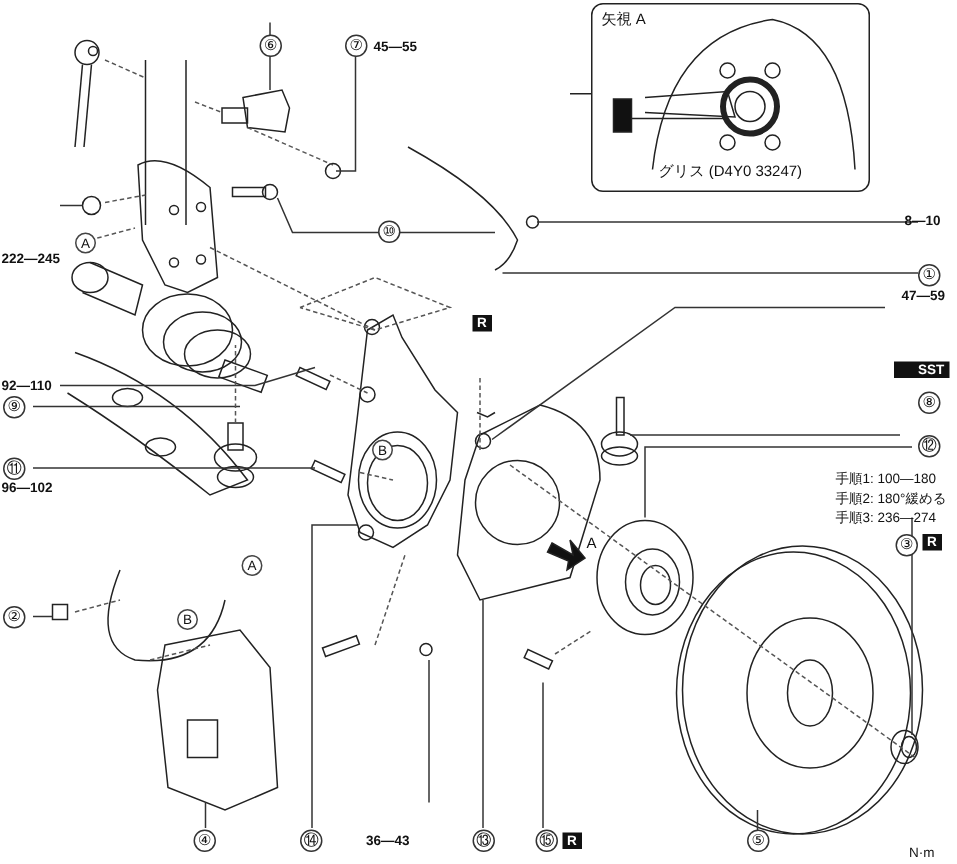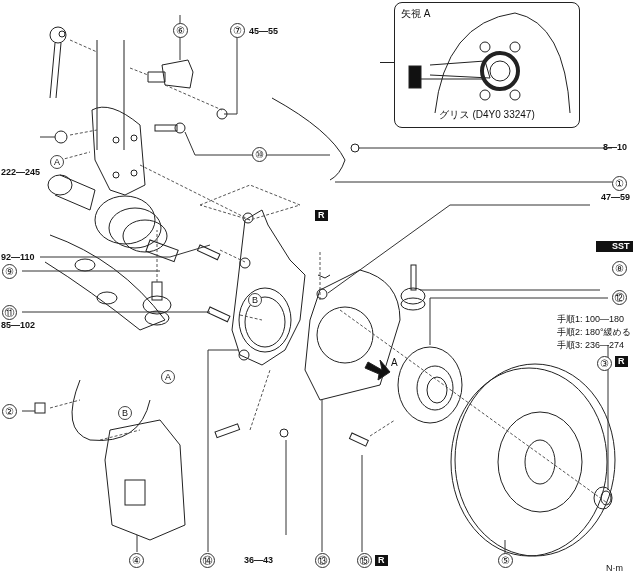--- a/index.html
+++ b/index.html
@@ -217,21 +217,21 @@
 <span class="ltr" style="left:161px;top:370px;">A</span>
 <span class="ltr" style="left:118px;top:406px;">B</span>
 <span class="ltr" style="left:248px;top:293px;">B</span>
 <span class="lbl" style="left:391px;top:358px;font-weight:normal;font-size:10px;">A</span>
 
 <span class="lbl" style="left:249px;top:26px;">45—55</span>
 <span class="lbl" style="left:1px;top:132px;margin-top:35px;">222—245</span>
 <span class="lbl" style="left:603px;top:142px;text-align:right;">8—10</span>
 <span class="lbl" style="left:601px;top:192px;">47—59</span>
 <span class="lbl" style="left:1px;top:252px;">92—110</span>
-<span class="lbl" style="left:1px;top:320px;">85—102</span>
+<span class="lbl" style="left:1px;top:320px;">96—102</span>
 <span class="lbl" style="left:244px;top:555px;">36—43</span>
 
 <span class="jp" style="left:557px;top:313px;font-size:9px;">手順1: 100—180</span>
 <span class="jp" style="left:557px;top:326px;font-size:9px;">手順2: 180°緩める</span>
 <span class="jp" style="left:557px;top:339px;font-size:9px;">手順3: 236—274</span>
 
 <span class="badge" style="left:315px;top:210px;">R</span>
 <span class="badge" style="left:615px;top:356px;">R</span>
 <span class="badge" style="left:375px;top:555px;">R</span>
 <span class="badge" style="left:596px;top:241px;padding-left:16px;">SST</span>

